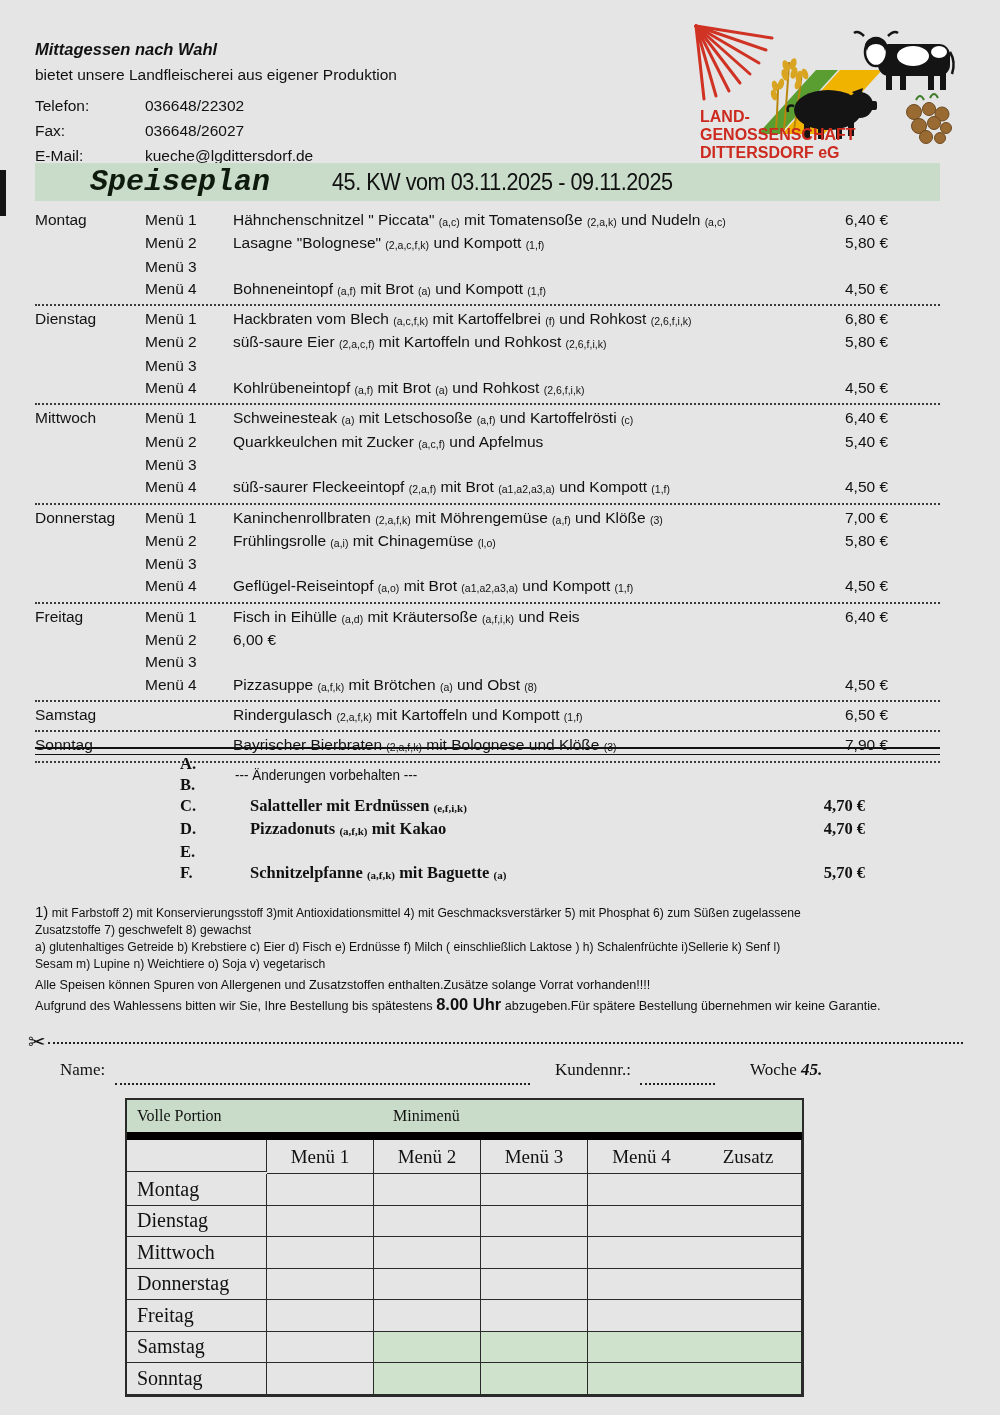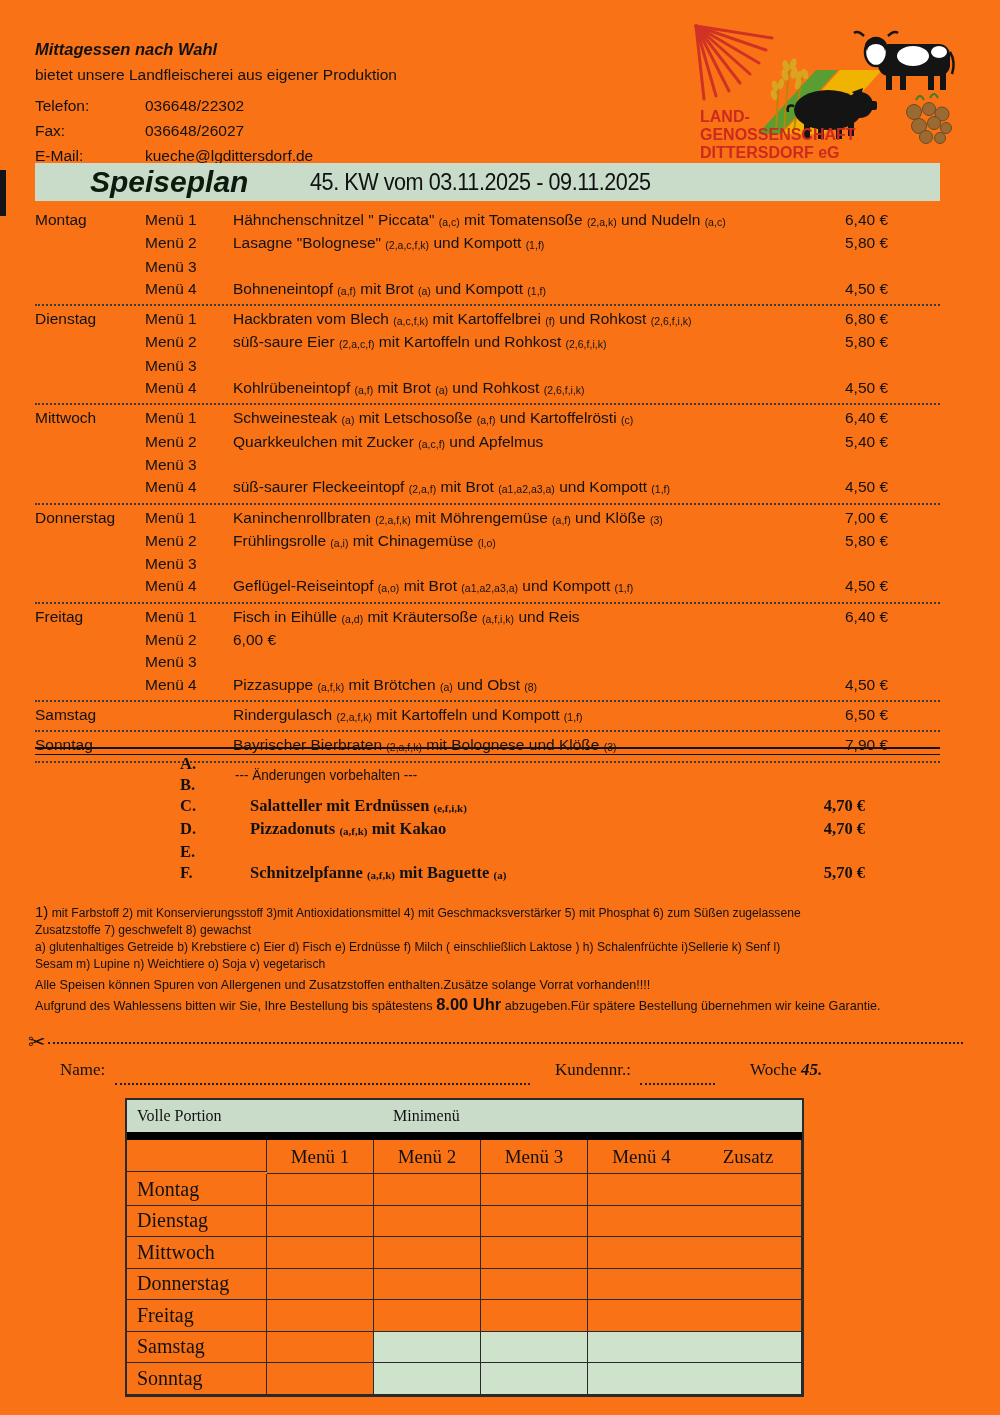--- a/index.html
+++ b/index.html
@@ -1,33 +1,33 @@
 <!DOCTYPE html>
 <html style="--green: #c9dcc9; --cellgreen: #cfe2cc;"><head>
 <meta charset="utf-8">
 <style>
   html,body{margin:0;padding:0;background:#ffffff;}
   body{width:1000px;height:1415px;position:relative;font-family:"Liberation Sans",sans-serif;color:#111;overflow:hidden;}
-  .page{position:absolute;inset:0;background:#f97316;}
+  .page{position:absolute;inset:0;background:#e5e5e5;}
 
   
   .scan-artifact{position:absolute;left:0;top:170px;width:6px;height:46px;background:#141414;}
 
   
   .hdr{position:absolute;left:35px;top:40px;width:640px;}
   .hdr-title{font-weight:bold;font-style:italic;font-size:16.5px;margin-bottom:7px;}
   .hdr-sub{font-size:15.5px;margin-bottom:9px;}
   .contact-row{display:grid;grid-template-columns:110px 1fr;font-size:15.5px;line-height:25px;}
 
   
   .logo{position:absolute;left:688px;top:22px;width:272px;height:140px;}
 
   
   .banner{position:absolute;left:35px;top:163px;width:905px;height:38px;background:var(--green,#c9dcc9);display:flex;align-items:center;}
-  .banner-title{font-family:Liberation Sans, sans-serif;font-weight:bold;font-style:italic;font-size:30px;color:#0d1a0d;margin-left:55px;}
+  .banner-title{font-family:Liberation Mono, monospace;font-weight:bold;font-style:italic;font-size:30px;color:#0d1a0d;margin-left:55px;}
   .banner-week{font-size:24px;margin-left:62px;letter-spacing:-0.5px;display:inline-block;transform:scaleX(0.9);transform-origin:left center;white-space:nowrap;}
 
   
   .menu{position:absolute;left:35px;top:207px;width:905px;}
   .menu-group{border-bottom:2px dotted #3a3a3a;padding:2px 0 3px 0;}
   .menu-line{display:grid;grid-template-columns:110px 88px 1fr 95px;line-height:22.3px;font-size:15.5px;}
   .mc-price{text-align:left;padding-right:4px;}
   .alg{font-size:10.5px;position:relative;top:1px;}
   .menu-note{padding:3px 0 4px 200px;font-size:15px;transform-origin:left center;}
   .menu-note span{display:inline-block;transform:scaleX(0.9);transform-origin:left center;}

